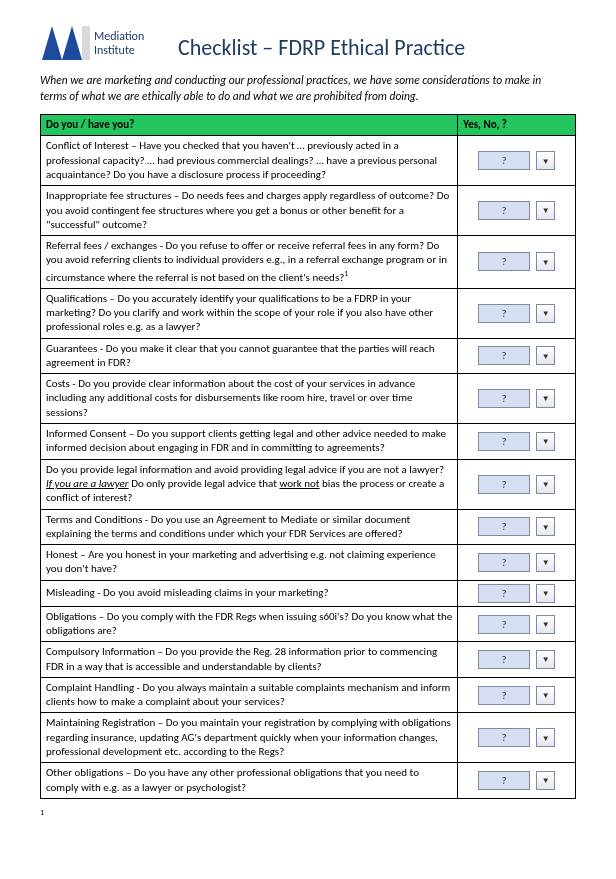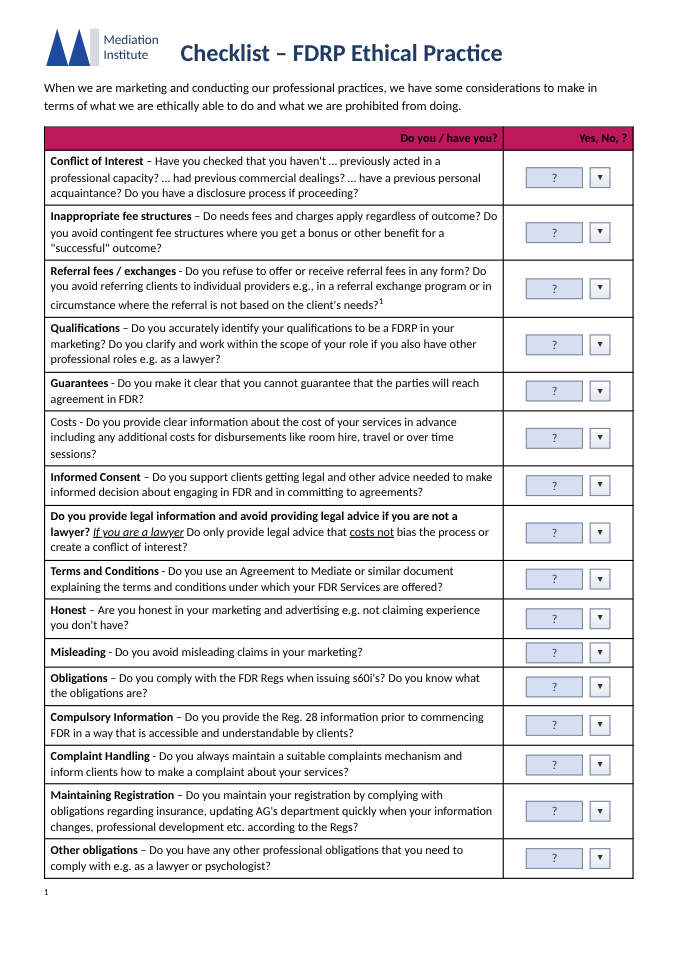--- a/index.html
+++ b/index.html
@@ -21,44 +21,46 @@
     display: flex;
     align-items: flex-start;
     gap: 14px;
     margin-bottom: 6px;
   }
   .logo {
     flex: 0 0 auto;
   }
   .title {
     font-size: 22px;
-    font-weight: 700;
+    font-weight: 400;
     color: #1f3b64;
     margin-top: 14px;
+    margin-left: 14px;
   }
   .intro {
     font-size: 11.5px;
     line-height: 1.35;
     margin: 4px 17px 10px 0;
+    font-style: italic;
   }
   table.checklist {
     border-collapse: collapse;
     width: 100%;
     table-layout: fixed;
   }
   table.checklist td, table.checklist th {
     border: 1px solid #000;
     padding: 3px 5px;
     vertical-align: middle;
     font-size: 11px;
     line-height: 1.3;
   }
   table.checklist th {
-    text-align: right;
-    background: #be185d;
+    text-align: left;
+    background: #22c55e;
     font-weight: 700;
     font-size: 11px;
   }
   col.qcol { width: 78%; }
   col.acol { width: 22%; }
   .sel-wrap {
     display: flex;
     gap: 6px;
     align-items: center;
     justify-content: center;
@@ -85,21 +87,21 @@
     font-size: 8px;
     color: #333;
     cursor: pointer;
   }
   .footnote {
     font-size: 10.5px;
     line-height: 1.35;
     margin-top: 8px;
   }
   sup { font-size: 8px; }
-  b { font-weight: 700; }
+  b { font-weight: 400; }
   i { font-style: italic; text-decoration: underline; }
   u { text-decoration: underline; }
 </style>
 </head>
 <body>
 
 <div class="page">
 
   <div class="header-row">
     <div class="logo">
@@ -185,21 +187,21 @@
         <tr>
           <td><b>Informed Consent</b><span> – Do you support clients getting legal and other advice needed to make informed decision about engaging in FDR and in committing to agreements?</span></td>
           <td>
             <div class="sel-wrap">
               <span class="sel-val">?</span>
               <span class="sel-btn">▼</span>
             </div>
           </td>
         </tr>
         <tr>
-          <td><b>Do you provide legal information and avoid providing legal advice if you are not a lawyer?</b>  <i>If you are a lawyer</i> Do only provide legal advice that <u>costs not</u> bias the process or create a conflict of interest?</td>
+          <td><b>Do you provide legal information and avoid providing legal advice if you are not a lawyer?</b>  <i>If you are a lawyer</i> Do only provide legal advice that <u>work not</u> bias the process or create a conflict of interest?</td>
           <td>
             <div class="sel-wrap">
               <span class="sel-val">?</span>
               <span class="sel-btn">▼</span>
             </div>
           </td>
         </tr>
         <tr>
           <td><b>Terms and Conditions</b><span> - Do you use an Agreement to Mediate or similar document explaining the terms and conditions under which your FDR Services are offered?</span></td>
           <td>

